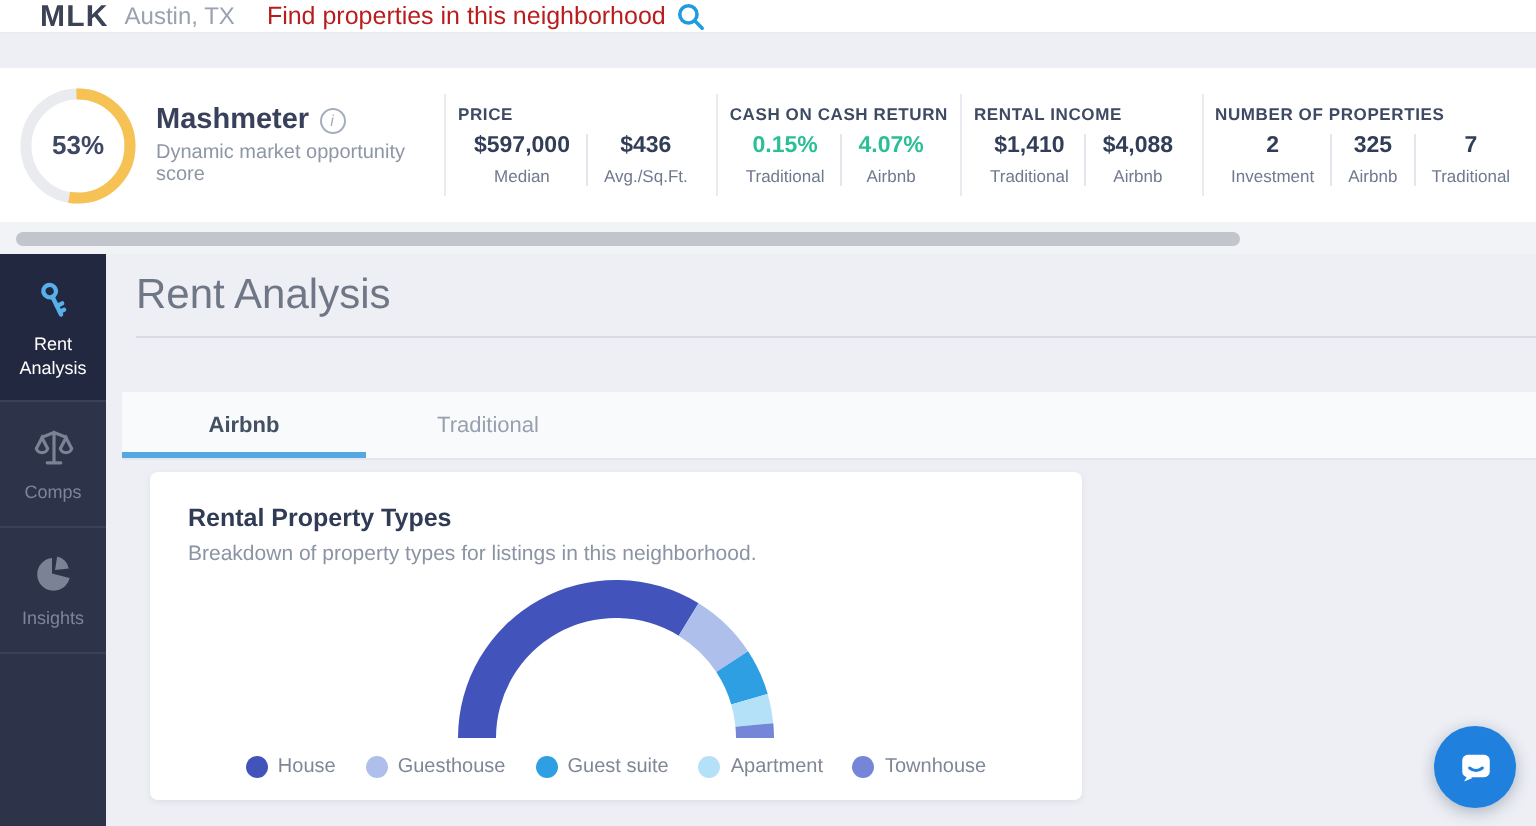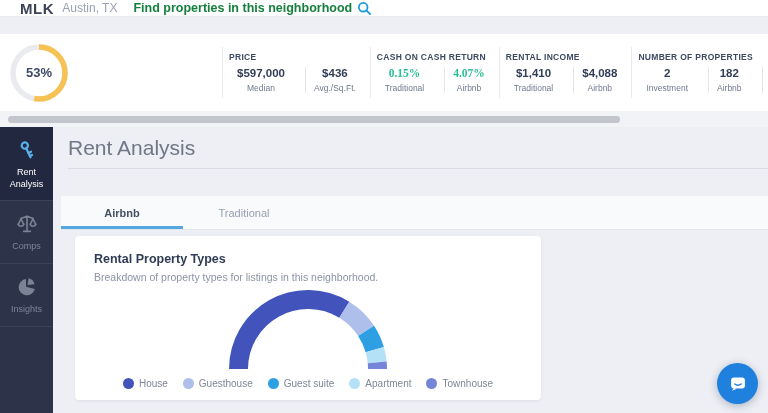--- a/index.html
+++ b/index.html
@@ -4,46 +4,46 @@
 <style>
   html,body{margin:0;padding:0;}
   body{font-family:"Liberation Sans","DejaVu Sans",sans-serif;}
   .stage{position:relative;width:768px;height:413px;background:#edeff4;overflow:hidden;}
 
   
   .topbar{position:absolute;left:0;top:0;width:768px;height:17px;background:#ffffff;
           border-bottom:1px solid #e9ebef;display:flex;align-items:center;padding-left:20px;box-sizing:border-box;}
   .nbhd{font-size:15px;font-weight:bold;color:#3c4356;letter-spacing:.6px;}
   .loc{font-size:12px;color:#9aa2b0;margin-left:8px;}
-  .find-link{display:flex;align-items:center;gap:5px;margin-left:16px;color:#15803d;
-             font-size:12.5px;font-weight:bold;cursor:pointer;}
+  .find-link{display:flex;align-items:center;gap:5px;margin-left:16px;color:#b91c1c;
+             font-size:12.5px;font-weight:normal;cursor:pointer;}
 
   
   .statsbar{position:absolute;left:0;top:34px;width:768px;height:77px;background:#ffffff;
             display:flex;align-items:stretch;overflow:hidden;}
   .mash-sec{flex:0 0 212px;display:flex;align-items:center;padding-left:10px;}
   .mash-donut{position:relative;width:58px;height:58px;flex:0 0 58px;}
   .mash-score{position:absolute;left:0;top:0;width:58px;height:58px;display:flex;align-items:center;
               justify-content:center;font-size:13px;font-weight:bold;color:#3e4763;}
   .mash-text{margin-left:10px;}
   .mash-title-row{display:flex;align-items:center;gap:5px;}
   .mash-title{font-size:14.5px;font-weight:bold;color:#39415a;}
   .info-badge{width:11px;height:11px;border:1px solid #a6adbc;border-radius:50%;color:#a6adbc;
               font-size:8px;line-height:11px;text-align:center;font-style:italic;cursor:pointer;}
   .mash-sub{font-size:10px;color:#8e96a6;margin-top:3px;}
 
   .vsep{width:1px;background:#e9ebf0;margin:13px 0;flex:0 0 1px;}
   .grp{display:flex;flex-direction:column;align-items:flex-start;justify-content:center;padding:0 6px;flex:0 0 auto;}
   .grp-label{font-size:8.5px;font-weight:bold;color:#3e4a63;letter-spacing:.3px;margin-bottom:5px;white-space:nowrap;}
   .grp-items{display:flex;}
   .itm{display:flex;flex-direction:column;align-items:center;padding:0 8px;}
-  .itm + .itm{border-left:1px solid #e3e6ec;margin-left:12px;}
+  .itm + .itm{border-left:1px solid #e3e6ec;}
   .itm-val{font-size:11.5px;font-weight:bold;color:#323e57;white-space:nowrap;}
   .itm-lbl{font-size:8.5px;color:#6f7a8e;margin-top:4px;white-space:nowrap;}
-  .val-green{color:#2abf96;font-family:Liberation Serif, serif;}
+  .val-green{color:#2abf96;}
 
   
   .scrollrow{position:absolute;left:0;top:111px;width:768px;height:16px;background:#f2f3f6;}
   .scroll-thumb{position:absolute;left:8px;top:5px;width:612px;height:7px;border-radius:4px;background:#c2c5cb;cursor:pointer;}
 
   
   .bodyrow{position:absolute;left:0;top:127px;width:768px;height:286px;display:flex;}
   .sidebar{width:53px;flex:0 0 53px;background:#2d3349;display:flex;flex-direction:column;}
   .sb-item{padding:11px 2px 10px;display:flex;flex-direction:column;align-items:center;gap:5px;
            border-bottom:1px solid #3a4157;cursor:pointer;}
@@ -95,20 +95,27 @@
 
   <div class="statsbar">
     <div class="mash-sec">
       <div class="mash-donut">
         <svg width="58" height="58" viewBox="0 0 58 58">
           <circle cx="29" cy="29" r="26" fill="none" stroke="#e9ebef" stroke-width="5.5"></circle>
           <circle id="mash-arc" cx="29" cy="29" r="26" fill="none" stroke="#f6c254" stroke-width="5.5" pathLength="100" transform="rotate(-90 29 29)" stroke-dasharray="53 47"></circle>
         </svg>
         <div class="mash-score">53%</div>
       </div>
+      <div class="mash-text">
+        <div class="mash-title-row">
+          <span class="mash-title">Mashmeter</span>
+          <span class="info-badge">i</span>
+        </div>
+        <div class="mash-sub">Dynamic market opportunity score</div>
+      </div>
     </div>
 
     <div class="vsep"></div>
     <div class="grp">
       <div class="grp-label">PRICE</div>
       <div class="grp-items">
         <div class="itm">
             <span class="itm-val">$597,000</span>
             <span class="itm-lbl">Median</span>
           </div>
@@ -151,21 +158,21 @@
 
     <div class="vsep"></div>
     <div class="grp">
       <div class="grp-label">NUMBER OF PROPERTIES</div>
       <div class="grp-items">
         <div class="itm">
             <span class="itm-val">2</span>
             <span class="itm-lbl">Investment</span>
           </div>
         <div class="itm">
-            <span class="itm-val">182</span>
+            <span class="itm-val">325</span>
             <span class="itm-lbl">Airbnb</span>
           </div>
         <div class="itm">
             <span class="itm-val">7</span>
             <span class="itm-lbl">Traditional</span>
           </div>
       </div>
     </div>
 
   </div>

